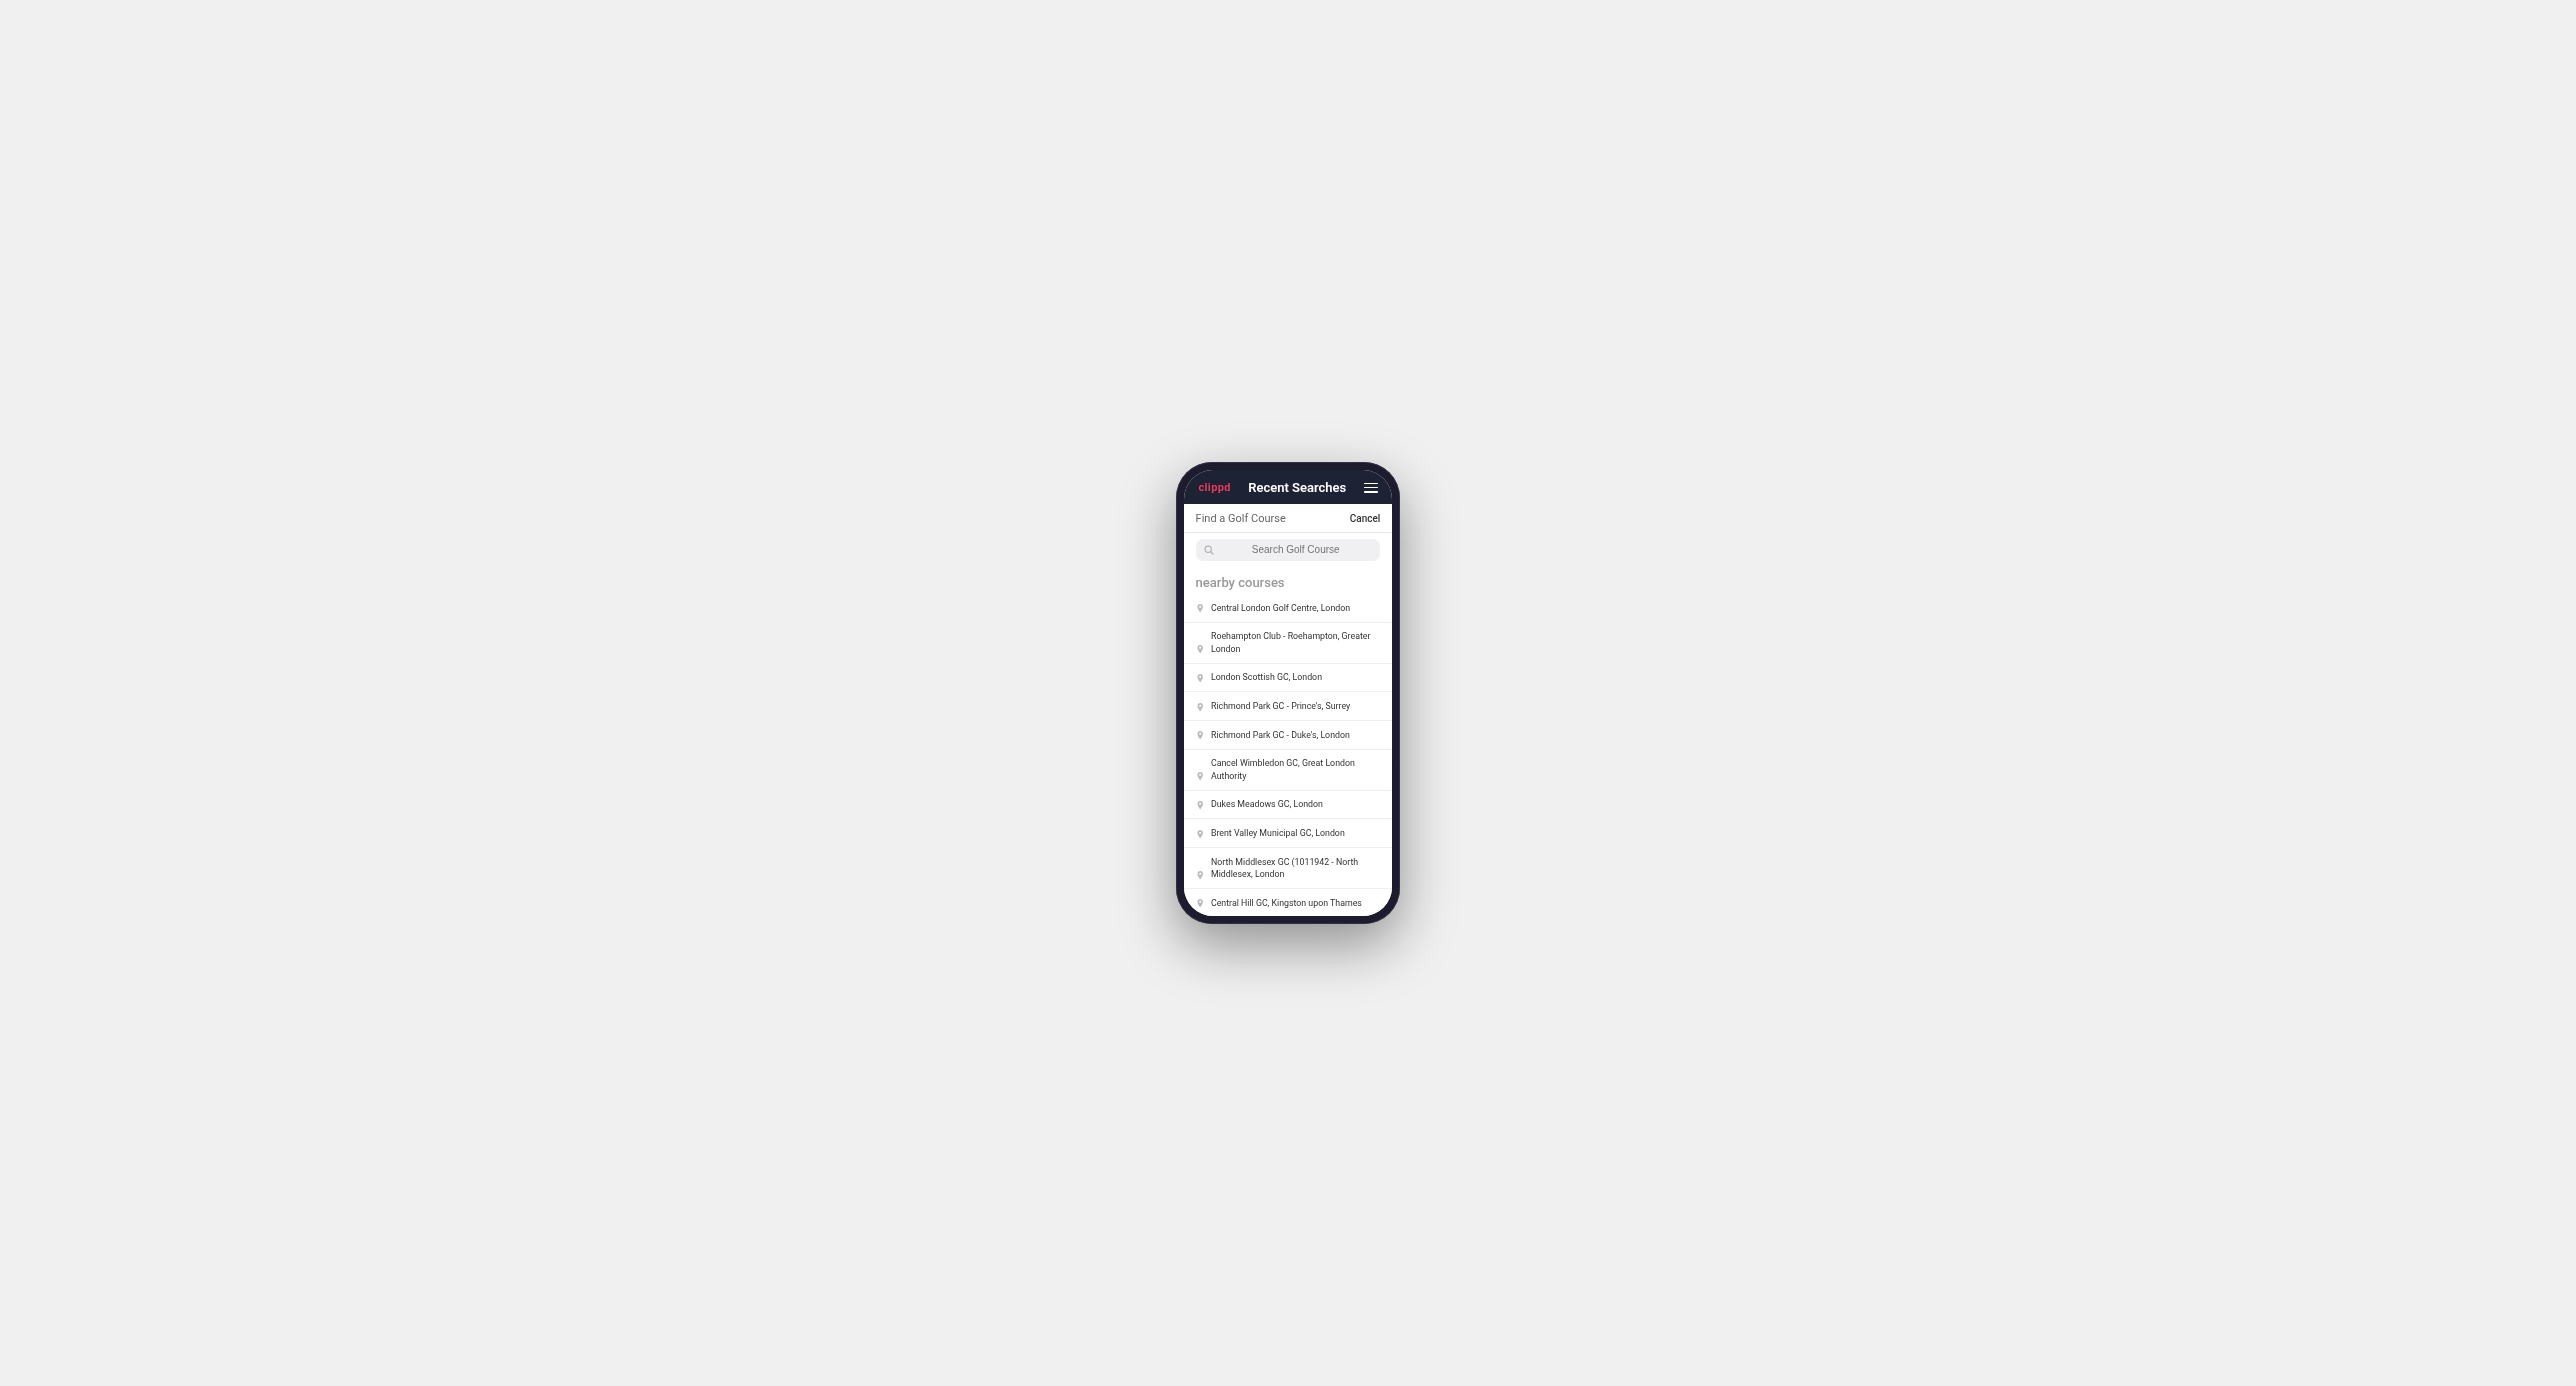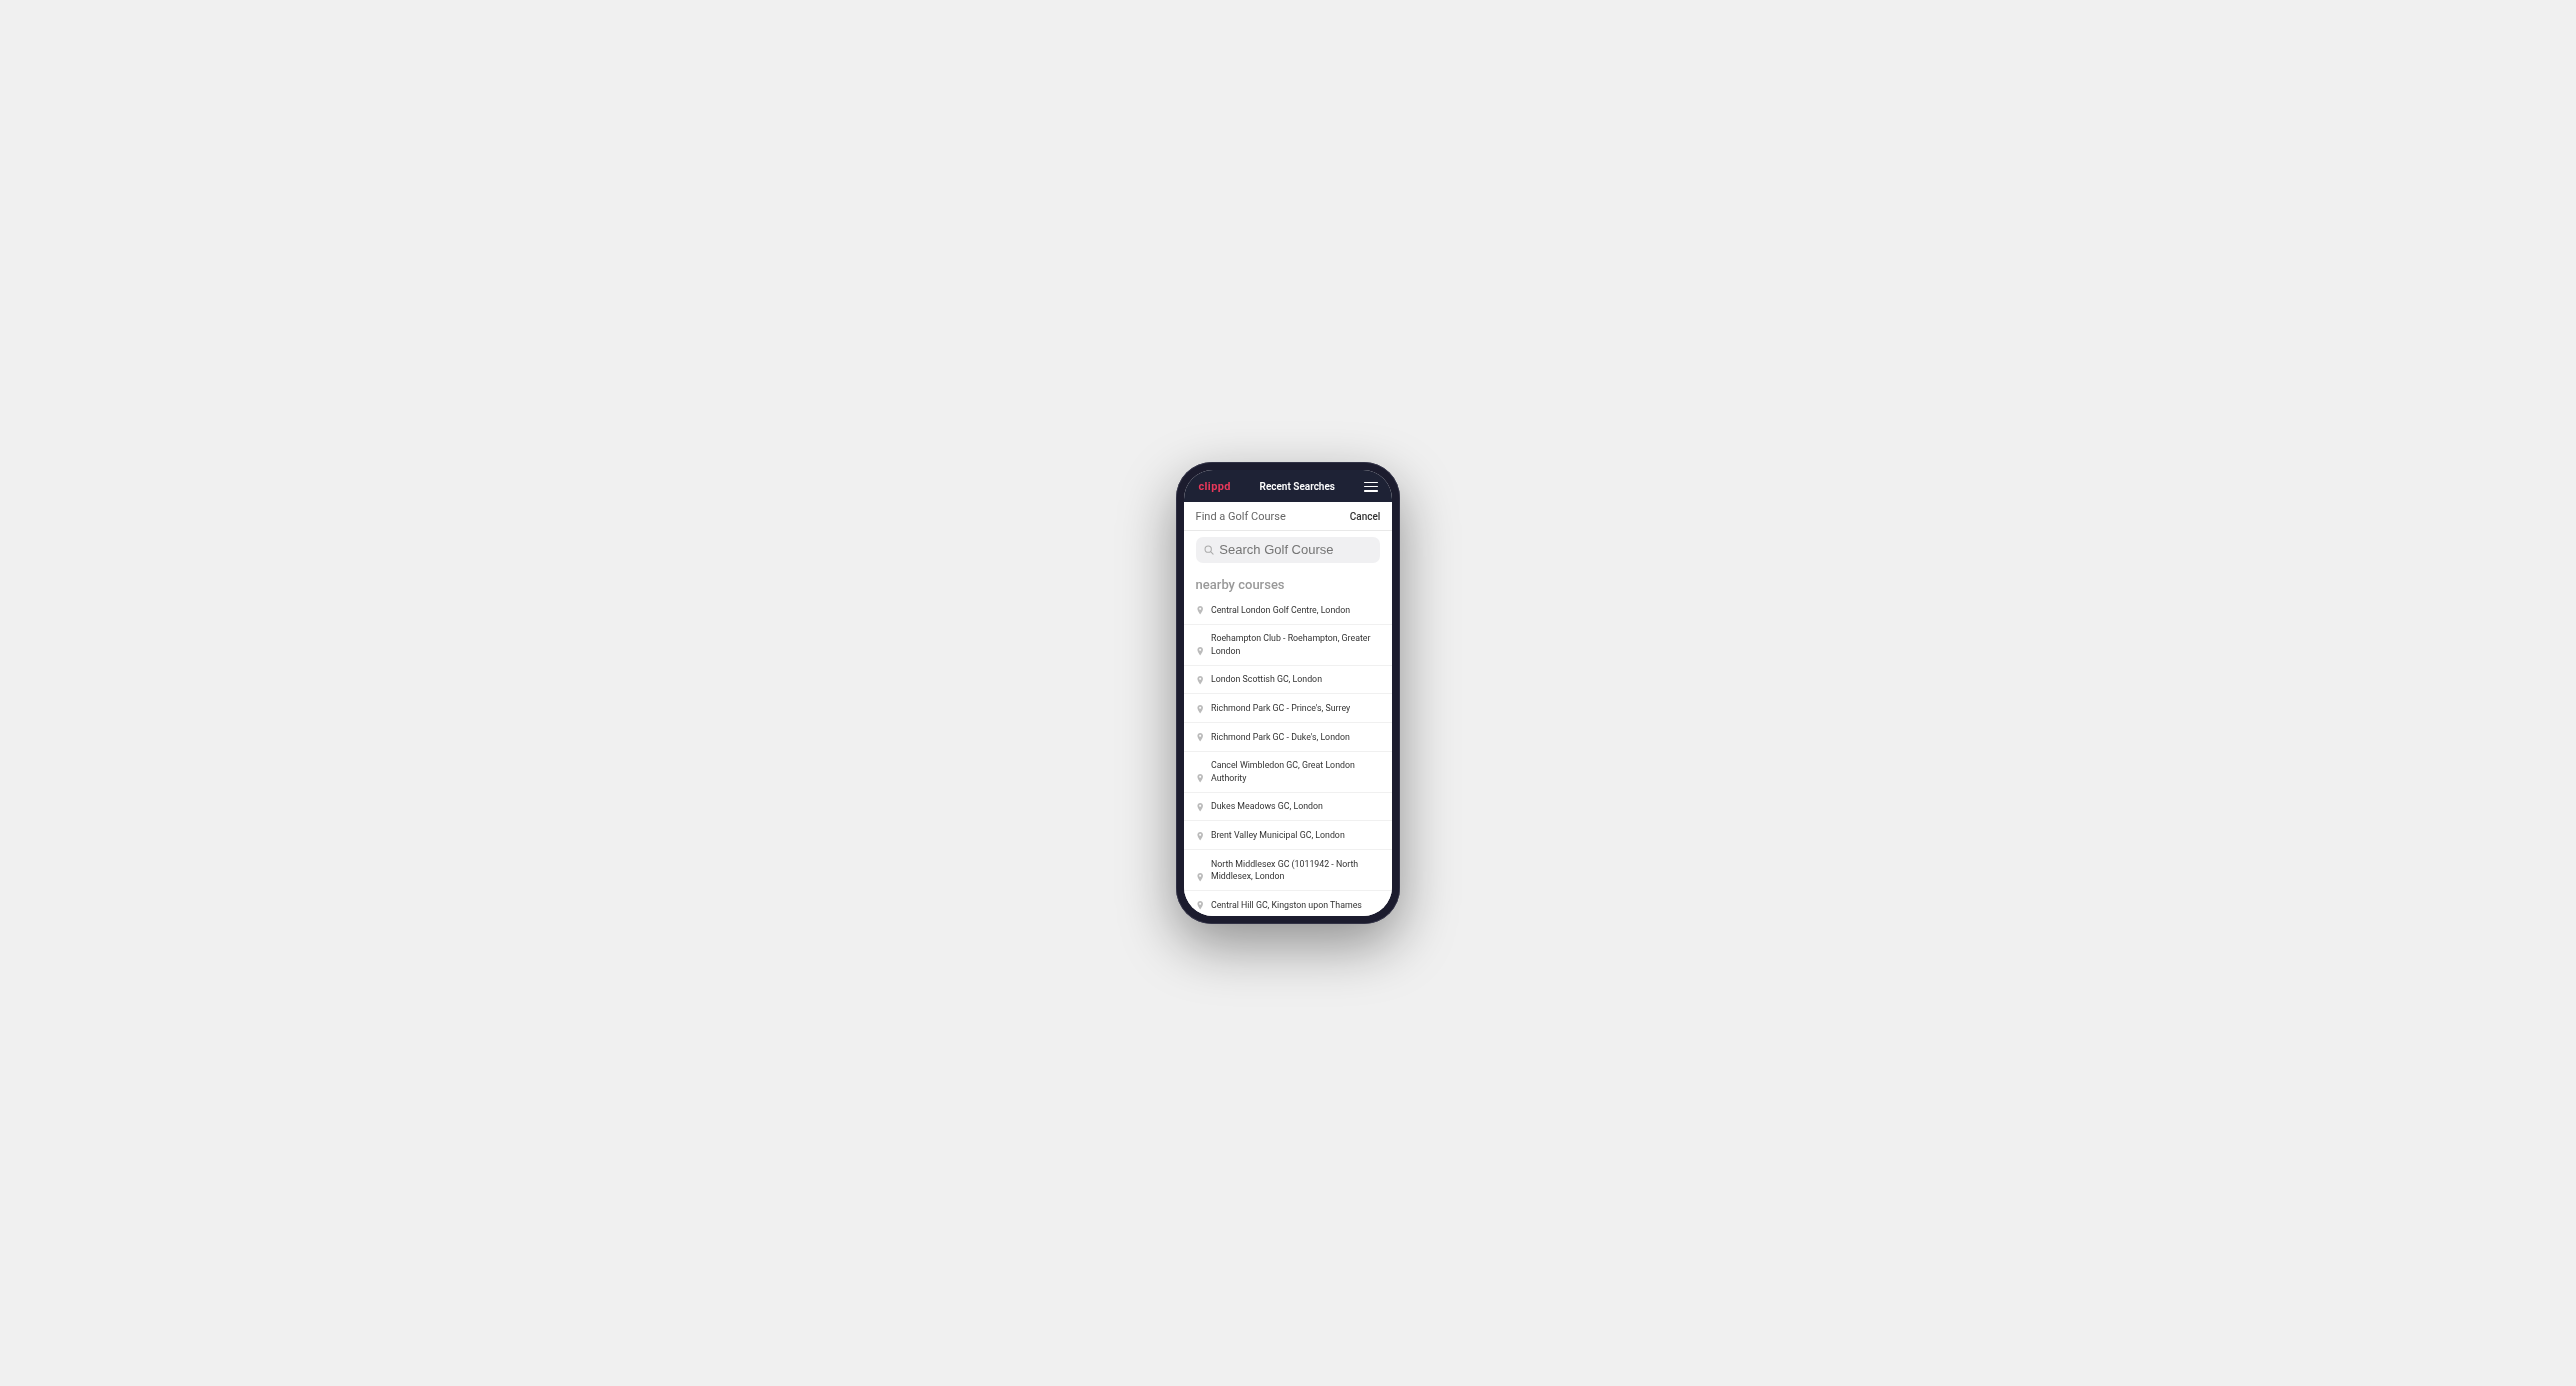--- a/index.html
+++ b/index.html
@@ -44,21 +44,21 @@
     }
 
     .logo {
       font-size: 11px;
       font-weight: 700;
       color: #e8385a;
       letter-spacing: 0.4px;
     }
 
     .header-title {
-      font-size: 10px;
+      font-size: 13px;
       font-weight: 600;
       color: #fff;
     }
 
     .menu-icon {
       display: flex;
       flex-direction: column;
       gap: 2.8px;
       cursor: pointer;
     }
@@ -119,23 +119,24 @@
 
     .search-icon-svg {
       flex-shrink: 0;
       color: #aaa;
     }
 
     .search-input {
       background: transparent;
       border: none;
       outline: none;
-      font-size: 13px;
+      font-size: 10px;
       color: #aaa;
       flex: 1;
+      text-align: center;
     }
 
     .nearby-section {
       flex: 1;
       background: #fff;
     }
 
     .nearby-label {
       padding: 5.6px 11.2px 4.2px 11.2px;
       font-size: 13px;

